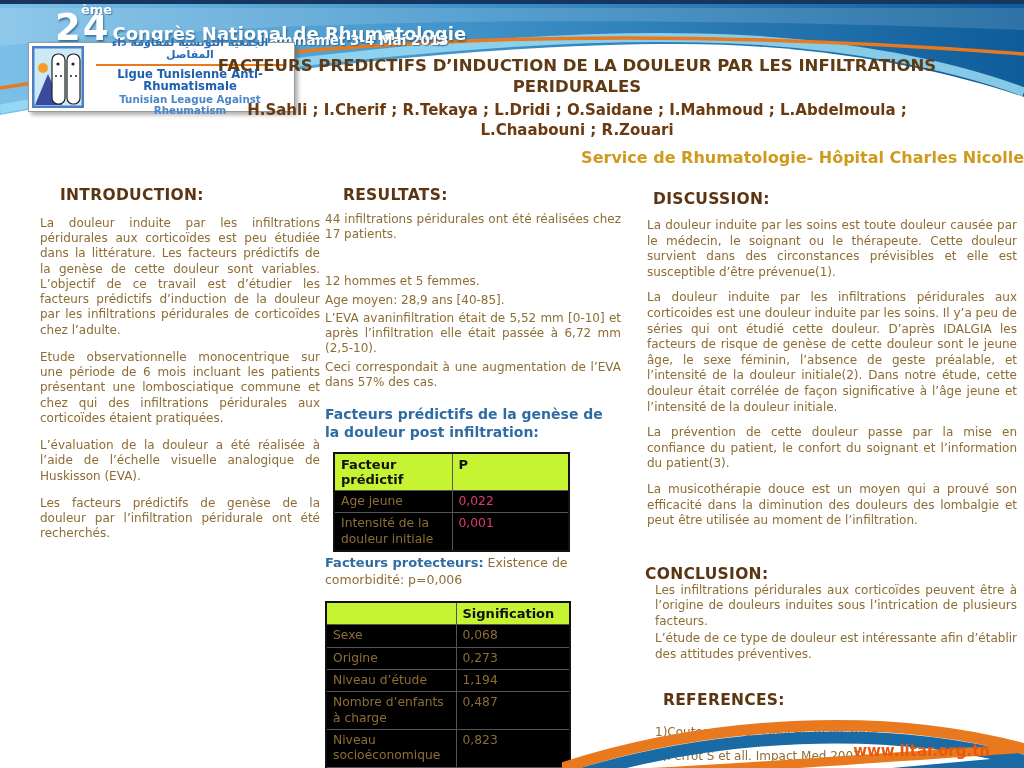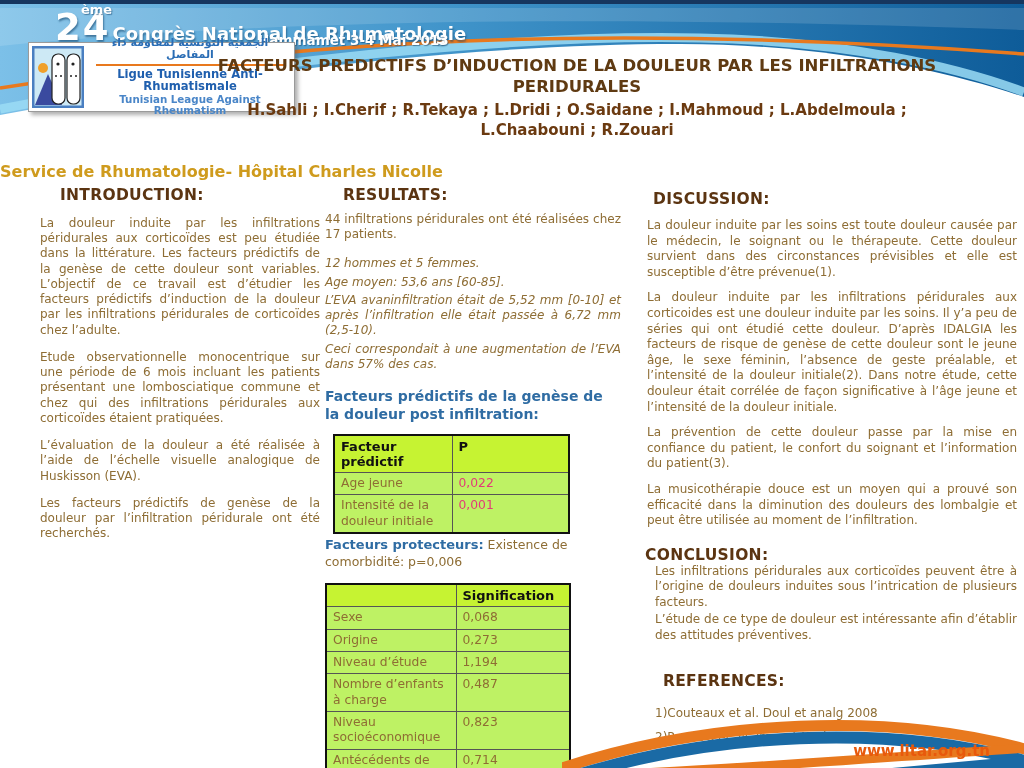--- a/index.html
+++ b/index.html
@@ -26,52 +26,52 @@
   .logo-text { flex:1; display:flex; flex-direction:column; justify-content:center; text-align:center; line-height:1.1; }
   .logo-arabic { color:#2a6db5; font-size:11px; font-weight:bold; direction:rtl; }
   .logo-rule { border:none; border-top:2px solid #e8791e; width:92%; margin:2px auto 2px auto; }
   .logo-french { color:#1f5fae; font-size:11.6px; font-weight:bold; }
   .logo-english { color:#4a86c8; font-size:10.3px; margin-top:1px;font-weight:bold; }
   
   .title-block { position:absolute; top:55px; left:140px; width:874px; z-index:3; text-align:center;
                  color:#5f3a12; font-weight:bold; font-size:16.5px; line-height:1.3; }
   .authors-block { position:absolute; top:101px; left:140px; width:874px; z-index:3; text-align:center;
                    color:#6b3a10; font-weight:bold; font-size:15px; line-height:1.3; }
-  .affiliation { position:absolute; top:148px; left:0; width:1024px; z-index:3; text-align:left;
-                 color:#cf9b1d; font-weight:bold; font-size:16px;margin-top:14px; }
+  .affiliation { position:absolute; top:148px; left:0; width:1024px; z-index:3; text-align:right;
+                 color:#cf9b1d; font-weight:bold; font-size:16px; }
   
   .col { position:absolute; z-index:1; }
   .col1 { top:186px; left:40px;  width:280px; }
   .col2 { top:186px; left:325px; width:296px; }
   .col3 { top:190px; left:633px; width:384px; }
   .h-sec { color:#5b3411; font-weight:bold; font-size:15.5px; letter-spacing:.3px; }
   .ind { padding-left:20px; }
   .body { color:#8e6d34; font-size:12px; line-height:1.27; text-align:justify; }
   .col1 .body { margin-top:12px; }
   .h-methods { margin-top:26px; }
   .m-par { margin-top:10px; }
   .m-par:first-of-type { margin-top:12px; }
   
   .r-intro { margin-top:8px; }
-  .r-lines { margin-top:14px;font-style:italic; }
+  .r-lines { margin-top:32px; }
   .r-line { color:#8e6d34; font-size:12px; line-height:1.27; text-align:justify; margin-top:3px; }
   .r-subtitle { margin-top:16px; color:#2f6ca3; font-weight:bold; font-size:14px; line-height:1.25; }
-  table { border-collapse:collapse; background:#bef264; }
+  table { border-collapse:collapse; background:#000000; }
   .tbl1 { margin:11px 0 0 8px; width:237px; border:2px solid #111; }
   .tbl2 { margin:13px 0 0 0px; width:246px; border:2px solid #111; }
   th, td { border:1px solid #555; padding:3px 6px; text-align:left; vertical-align:top; }
   th { background:#c6f332; color:#111; font-size:13px; font-weight:bold; }
   td { color:#8e6d34; font-size:12.3px; line-height:1.25; }
   .tbl1 td.pv { color:#e23a78; }
   .protect { margin-top:3px; font-size:12.5px; line-height:1.3; }
   .protect .lbl { color:#2f6ca3; font-weight:bold; font-size:13px; }
   .protect .txt { color:#8e6d34; }
   
   .d-par { margin:10px 0 0 14px; color:#8e6d34; font-size:12px; line-height:1.3; text-align:justify; }
-  .h-conclusion { margin-top:17px; padding-left:12px; }
+  .h-conclusion { margin-top:36px; padding-left:12px; }
   .c-par { margin:2px 0 0 22px; color:#8e6d34; font-size:12px; line-height:1.3; text-align:justify; }
   .c-par.first { margin-top:0; }
   .h-references { margin-top:28px; padding-left:30px; }
   .ref { margin:9px 0 0 22px; color:#8e6d34; font-size:12px; line-height:1.3; text-align:justify; }
   
   .footer-svg { position:absolute; right:0; bottom:0; z-index:1; }
 </style>
 </head>
 <body>
 
@@ -137,21 +137,21 @@
     <p class="body m-par">Etude observationnelle monocentrique sur une période de 6 mois incluant les patients présentant une lombosciatique commune et chez qui des infiltrations péridurales aux corticoïdes étaient pratiquées.</p>
     <p class="body m-par">L’évaluation de la douleur a été réalisée à l’aide de l’échelle visuelle analogique de Huskisson (EVA).</p>
     <p class="body m-par">Les facteurs prédictifs de genèse de la douleur par l’infiltration péridurale ont été recherchés.</p>
   </div>
 
   <div class="col col2">
     <div class="h-sec" style="padding-left:18px;">RESULTATS:</div>
     <p class="body r-intro">44 infiltrations péridurales ont été réalisées chez 17 patients.</p>
     <div class="r-lines">
       <p class="r-line">12 hommes et 5 femmes.</p>
-      <p class="r-line">Age moyen: 53,6 ans [60-85].</p>
+      <p class="r-line">Age moyen: 28,9 ans [40-85].</p>
       <p class="r-line">L’EVA avaninfiltration était de 5,52 mm [0-10] et après l’infiltration elle était passée à 6,72 mm (2,5-10).</p>
       <p class="r-line">Ceci correspondait à une augmentation de l’EVA dans 57% des cas.</p>
     </div>
     <div class="r-subtitle">Facteurs prédictifs de la genèse de la douleur post infiltration:</div>
 
     <table class="tbl1">
       <tbody>
           <tr>
         <th style="width:118px;">Facteur prédictif</th>
         <th>P</th>

